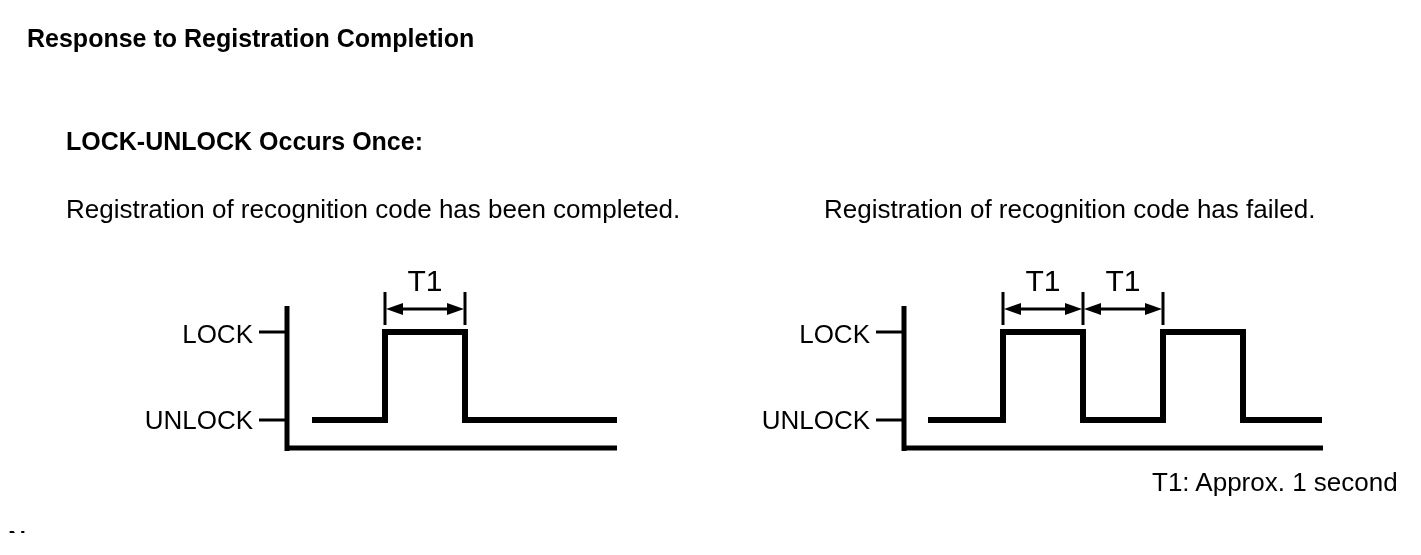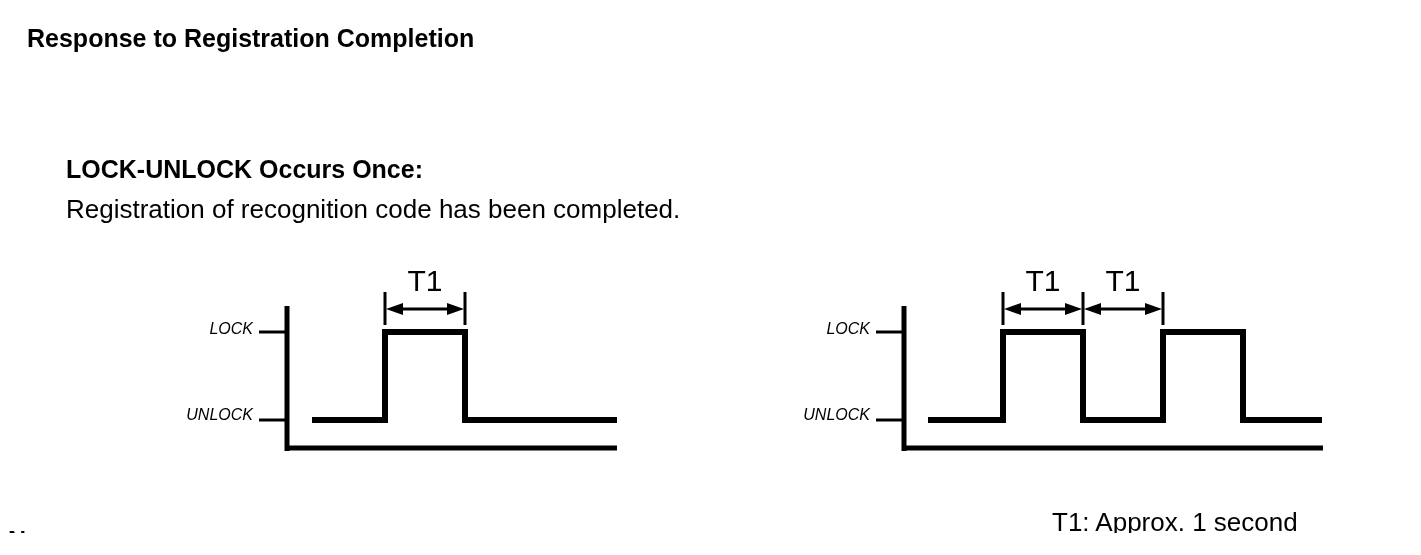--- a/index.html
+++ b/index.html
@@ -13,36 +13,36 @@
     height: 533px;
     background: #ffffff;
     font-family: "Liberation Sans", sans-serif;
     color: #000000;
     overflow: hidden;
   }
   .abs { position: absolute; line-height: 1.1; white-space: nowrap; }
   .title { font-size: 25px; font-weight: bold; }
   .heading { font-size: 25px; font-weight: bold; }
   .body-text { font-size: 26px; }
-  .level-label { font-size: 16px; text-align: right; font-style: italic; }
+  .level-label { font-size: 26px; text-align: right; }
   .t1-label { font-size: 30px; text-align: center; }
   .footnote { font-size: 26px; }
   .page-marker { font-size: 25px; font-weight: bold; }
   svg { display: block; position: absolute; }
   .stroke { stroke: #000000; fill: none; }
   .fill { fill: #000000; stroke: none; }
 </style>
 </head>
 <body>
 
 <div id="canvas">
 
   <div class="abs title" style="left:27px; top:25px;">Response to Registration Completion</div>
 
-  <div class="abs heading" style="left:66px; top:128px;margin-top:28px;">LOCK-UNLOCK Occurs Once:</div>
+  <div class="abs heading" style="left:66px; top:128px;">LOCK-UNLOCK Occurs Once:</div>
 
   <div class="abs body-text" style="left:66px; top:195px;">Registration of recognition code has been completed.</div>
 
   <div class="abs level-label" style="left:145px; top:320px; width:108px;">LOCK</div>
   <div class="abs level-label" style="left:115px; top:406px; width:138px;">UNLOCK</div>
   <div class="abs t1-label" style="left:390px; top:264px; width:70px;">T1</div>
 
   <svg style="left:250px; top:260px;" width="380" height="200" viewBox="0 0 380 200">
 
     <path class="stroke" stroke-width="5" d="M37,46 V191"></path>
@@ -56,20 +56,21 @@
 
     <path class="stroke" stroke-width="3" d="M135,32 V65"></path>
     <path class="stroke" stroke-width="3" d="M215,32 V65"></path>
 
     <path class="stroke" stroke-width="3" d="M148,49 H202"></path>
     <polygon class="fill" points="136,49 153,43 153,55"></polygon>
     <polygon class="fill" points="214,49 197,43 197,55"></polygon>
   </svg>
 
 
+  <div class="abs body-text" style="left:824px; top:195px;">Registration of recognition code has failed.</div>
 
   <div class="abs level-label" style="left:762px; top:320px; width:108px;">LOCK</div>
   <div class="abs level-label" style="left:732px; top:406px; width:138px;">UNLOCK</div>
   <div class="abs t1-label" style="left:1008px; top:264px; width:70px;">T1</div>
   <div class="abs t1-label" style="left:1088px; top:264px; width:70px;">T1</div>
 
   <svg style="left:860px; top:260px;" width="470" height="200" viewBox="0 0 470 200">
 
     <path class="stroke" stroke-width="5" d="M44,46 V191"></path>
 
@@ -86,17 +87,17 @@
 
     <path class="stroke" stroke-width="3" d="M156,49 H210"></path>
     <polygon class="fill" points="144,49 161,43 161,55"></polygon>
     <polygon class="fill" points="222,49 205,43 205,55"></polygon>
 
     <path class="stroke" stroke-width="3" d="M236,49 H290"></path>
     <polygon class="fill" points="224,49 241,43 241,55"></polygon>
     <polygon class="fill" points="302,49 285,43 285,55"></polygon>
   </svg>
 
-  <div class="abs footnote" style="left:1052px; top:468px;margin-top:40px;">T1: Approx. 1 second</div>
+  <div class="abs footnote" style="left:1152px; top:468px;">T1: Approx. 1 second</div>
 
   <div class="abs page-marker" style="left:8px; top:527px;">N</div>
 
 </div>
 
 </body></html>

